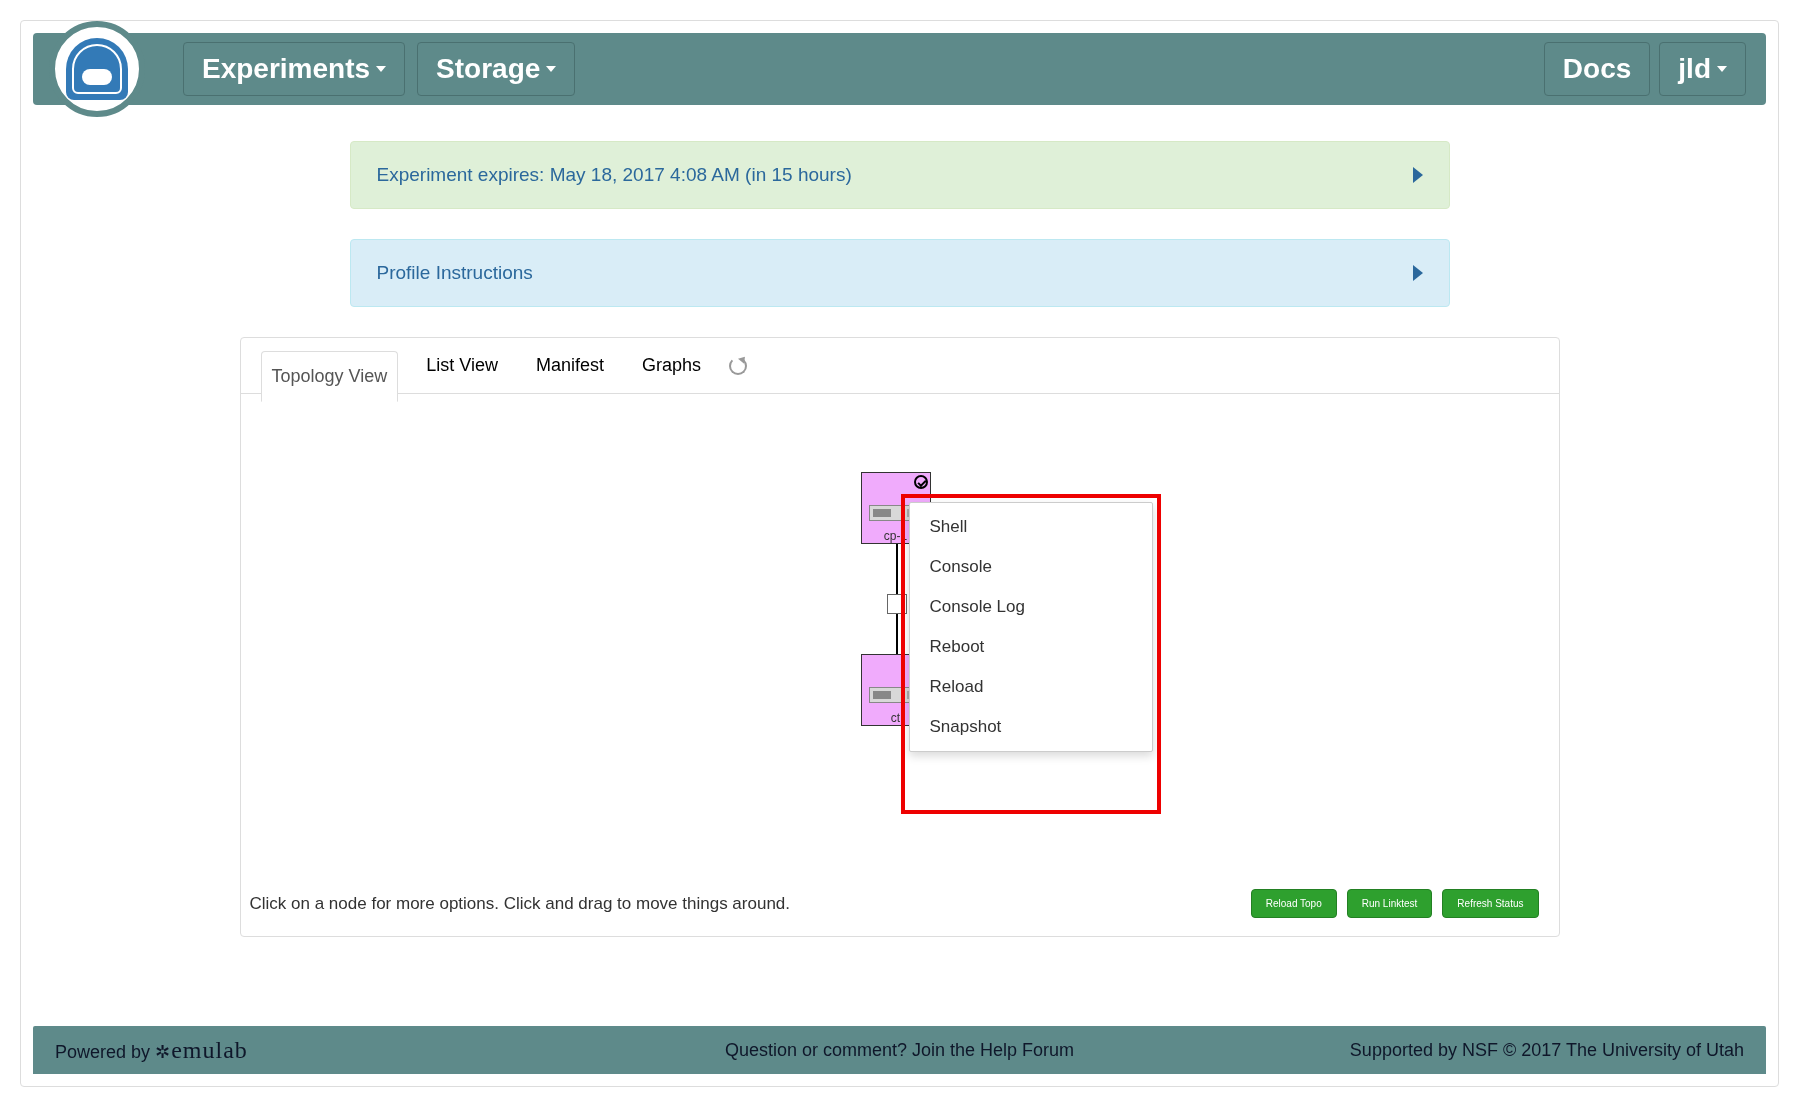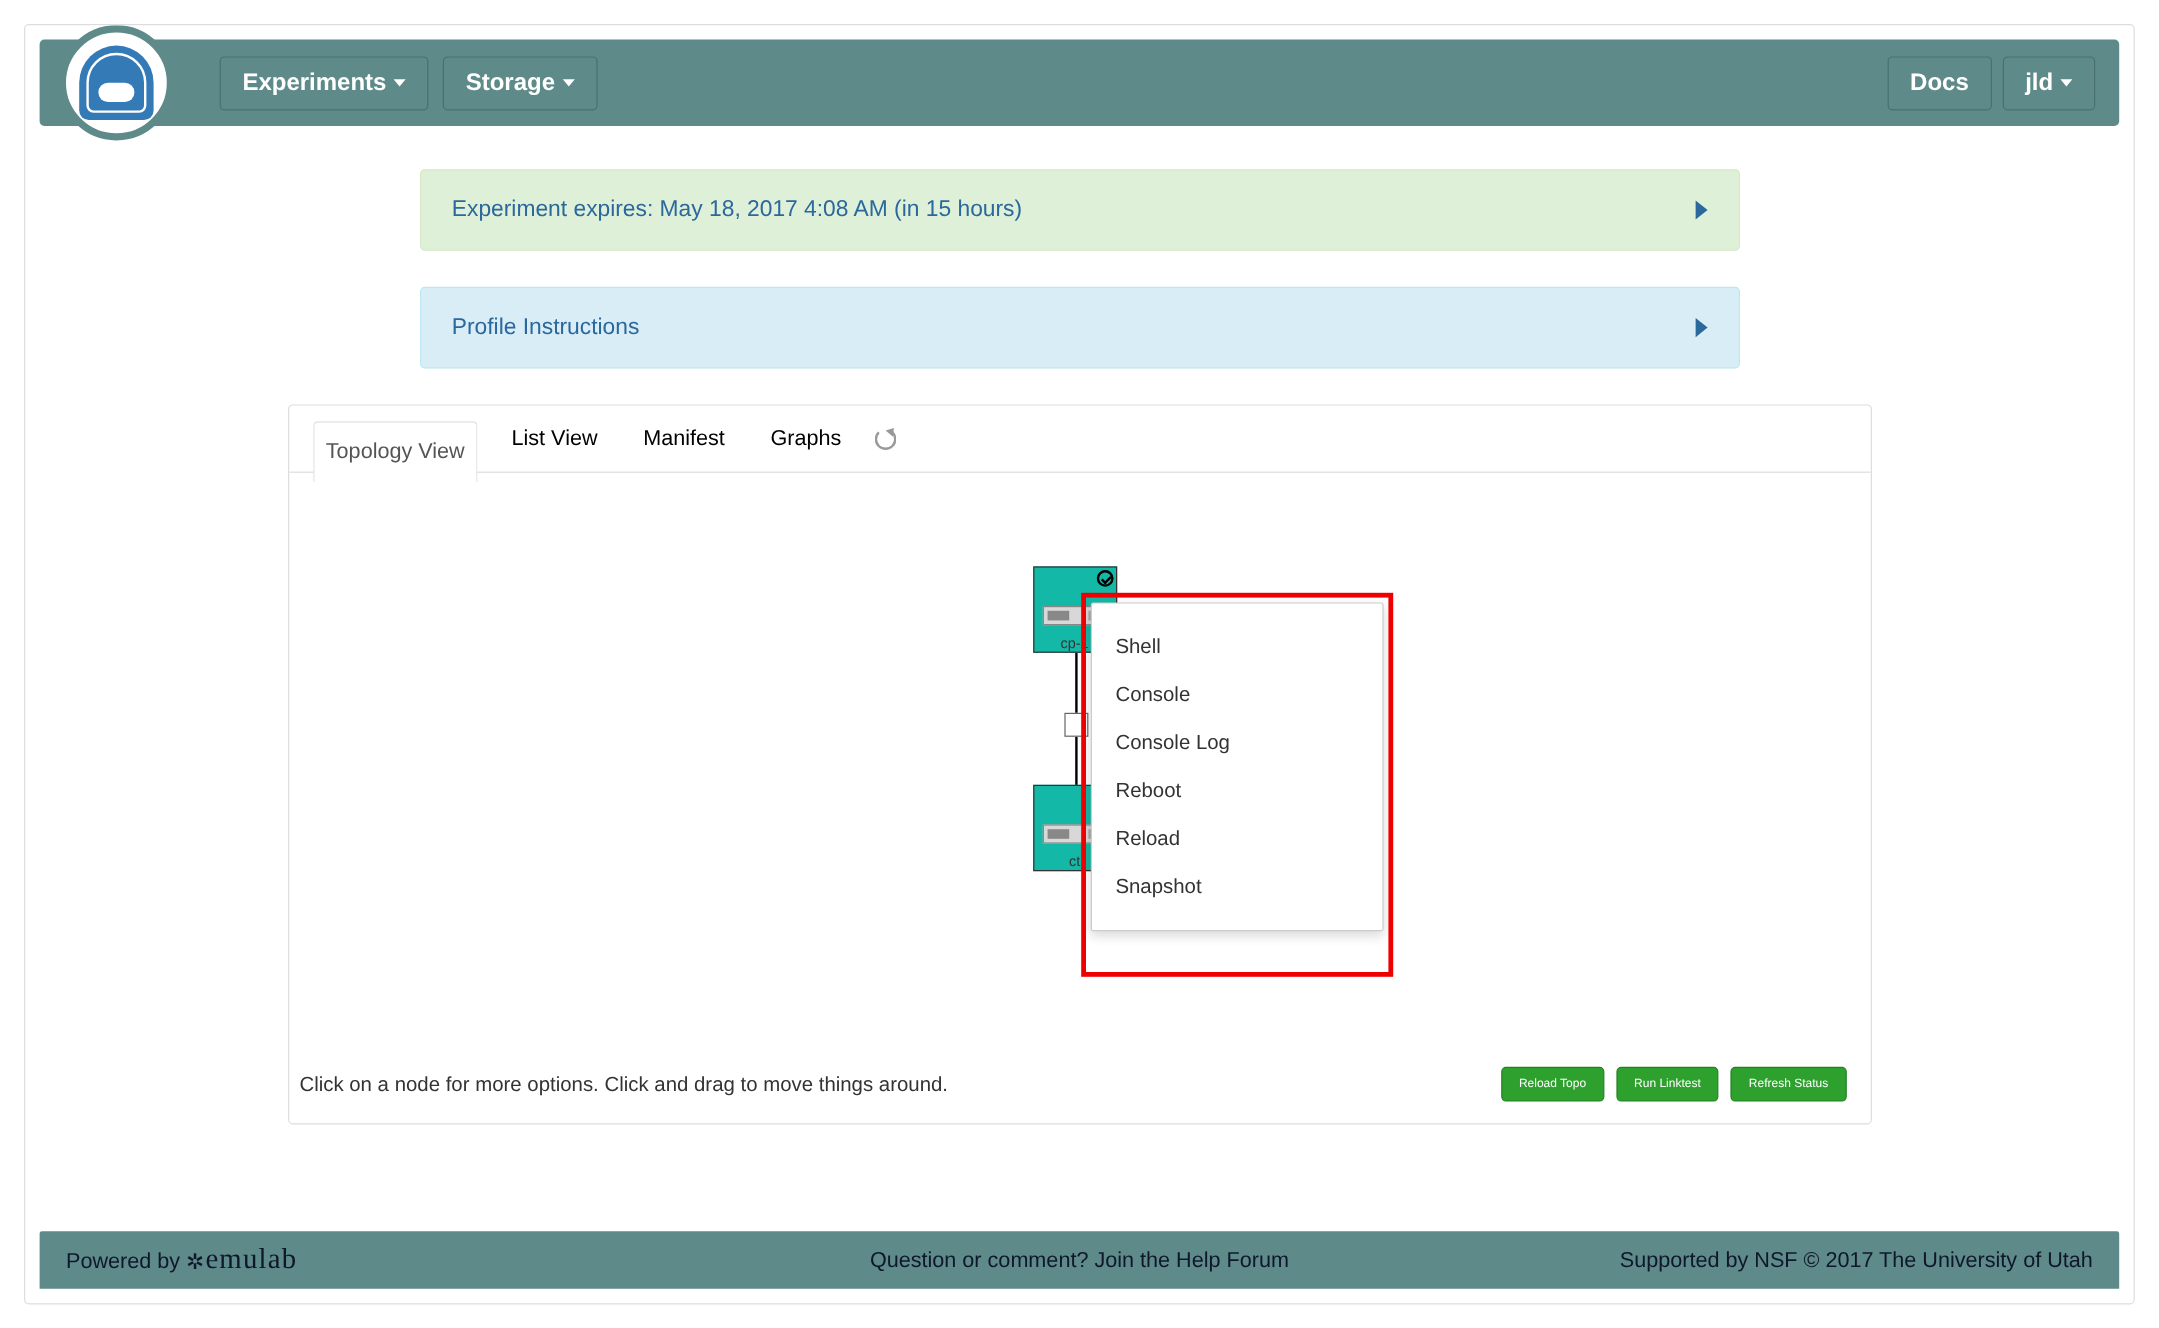--- a/index.html
+++ b/index.html
@@ -70,21 +70,21 @@
   border-radius: 10px;
   position: relative;
   top:8px;
 }
 .nav-left { margin-left: 130px; display: flex; gap: 12px; }
 .nav-right { margin-left: auto; display: flex; gap: 9px; }
 .nav-btn {
   background: #5e8a8a;
   border: 1px solid #4a7070;
   color: #fff;
-  font-size: 20px;
+  font-size: 28px;
   font-weight: 600;
   padding: 10px 18px;
   border-radius: 4px;
   cursor: pointer;
   display: flex;
   align-items: center;
   gap: 6px;
 }
 .caret {
   width: 0; height: 0;
@@ -160,21 +160,21 @@
   border-bottom:6px solid #999;
   transform: rotate(40deg);
 }
 .topo-canvas {
   position: relative;
   height: 440px;
 }
 .node {
   position: absolute;
   width: 70px; height: 72px;
-  background: #14b8a6;
+  background: #f0abfc;
   border: 1px solid #333;
   display: flex;
   flex-direction: column;
   align-items: center;
   justify-content: flex-end;
   font-size: 12px;
   cursor: pointer;
 }
 .node .rack {
   width: 54px; height: 16px;
@@ -216,21 +216,21 @@
   pointer-events: none;
 }
 .ctx-menu {
   position: absolute;
   left: 668px; top: 108px;
   width: 244px;
   background: #fff;
   border: 1px solid #ccc;
   border-radius: 2px;
   box-shadow: 0 4px 10px rgba(0,0,0,0.15);
-  padding: 16px 0;
+  padding: 4px 0;
 }
 .ctx-item {
   padding: 10px 20px;
   font-size: 17px;
   color: #333;
   cursor: pointer;
 }
 .panel-footer-row {
   position: absolute;
   bottom: 18px; left: 9px; right: 20px;

